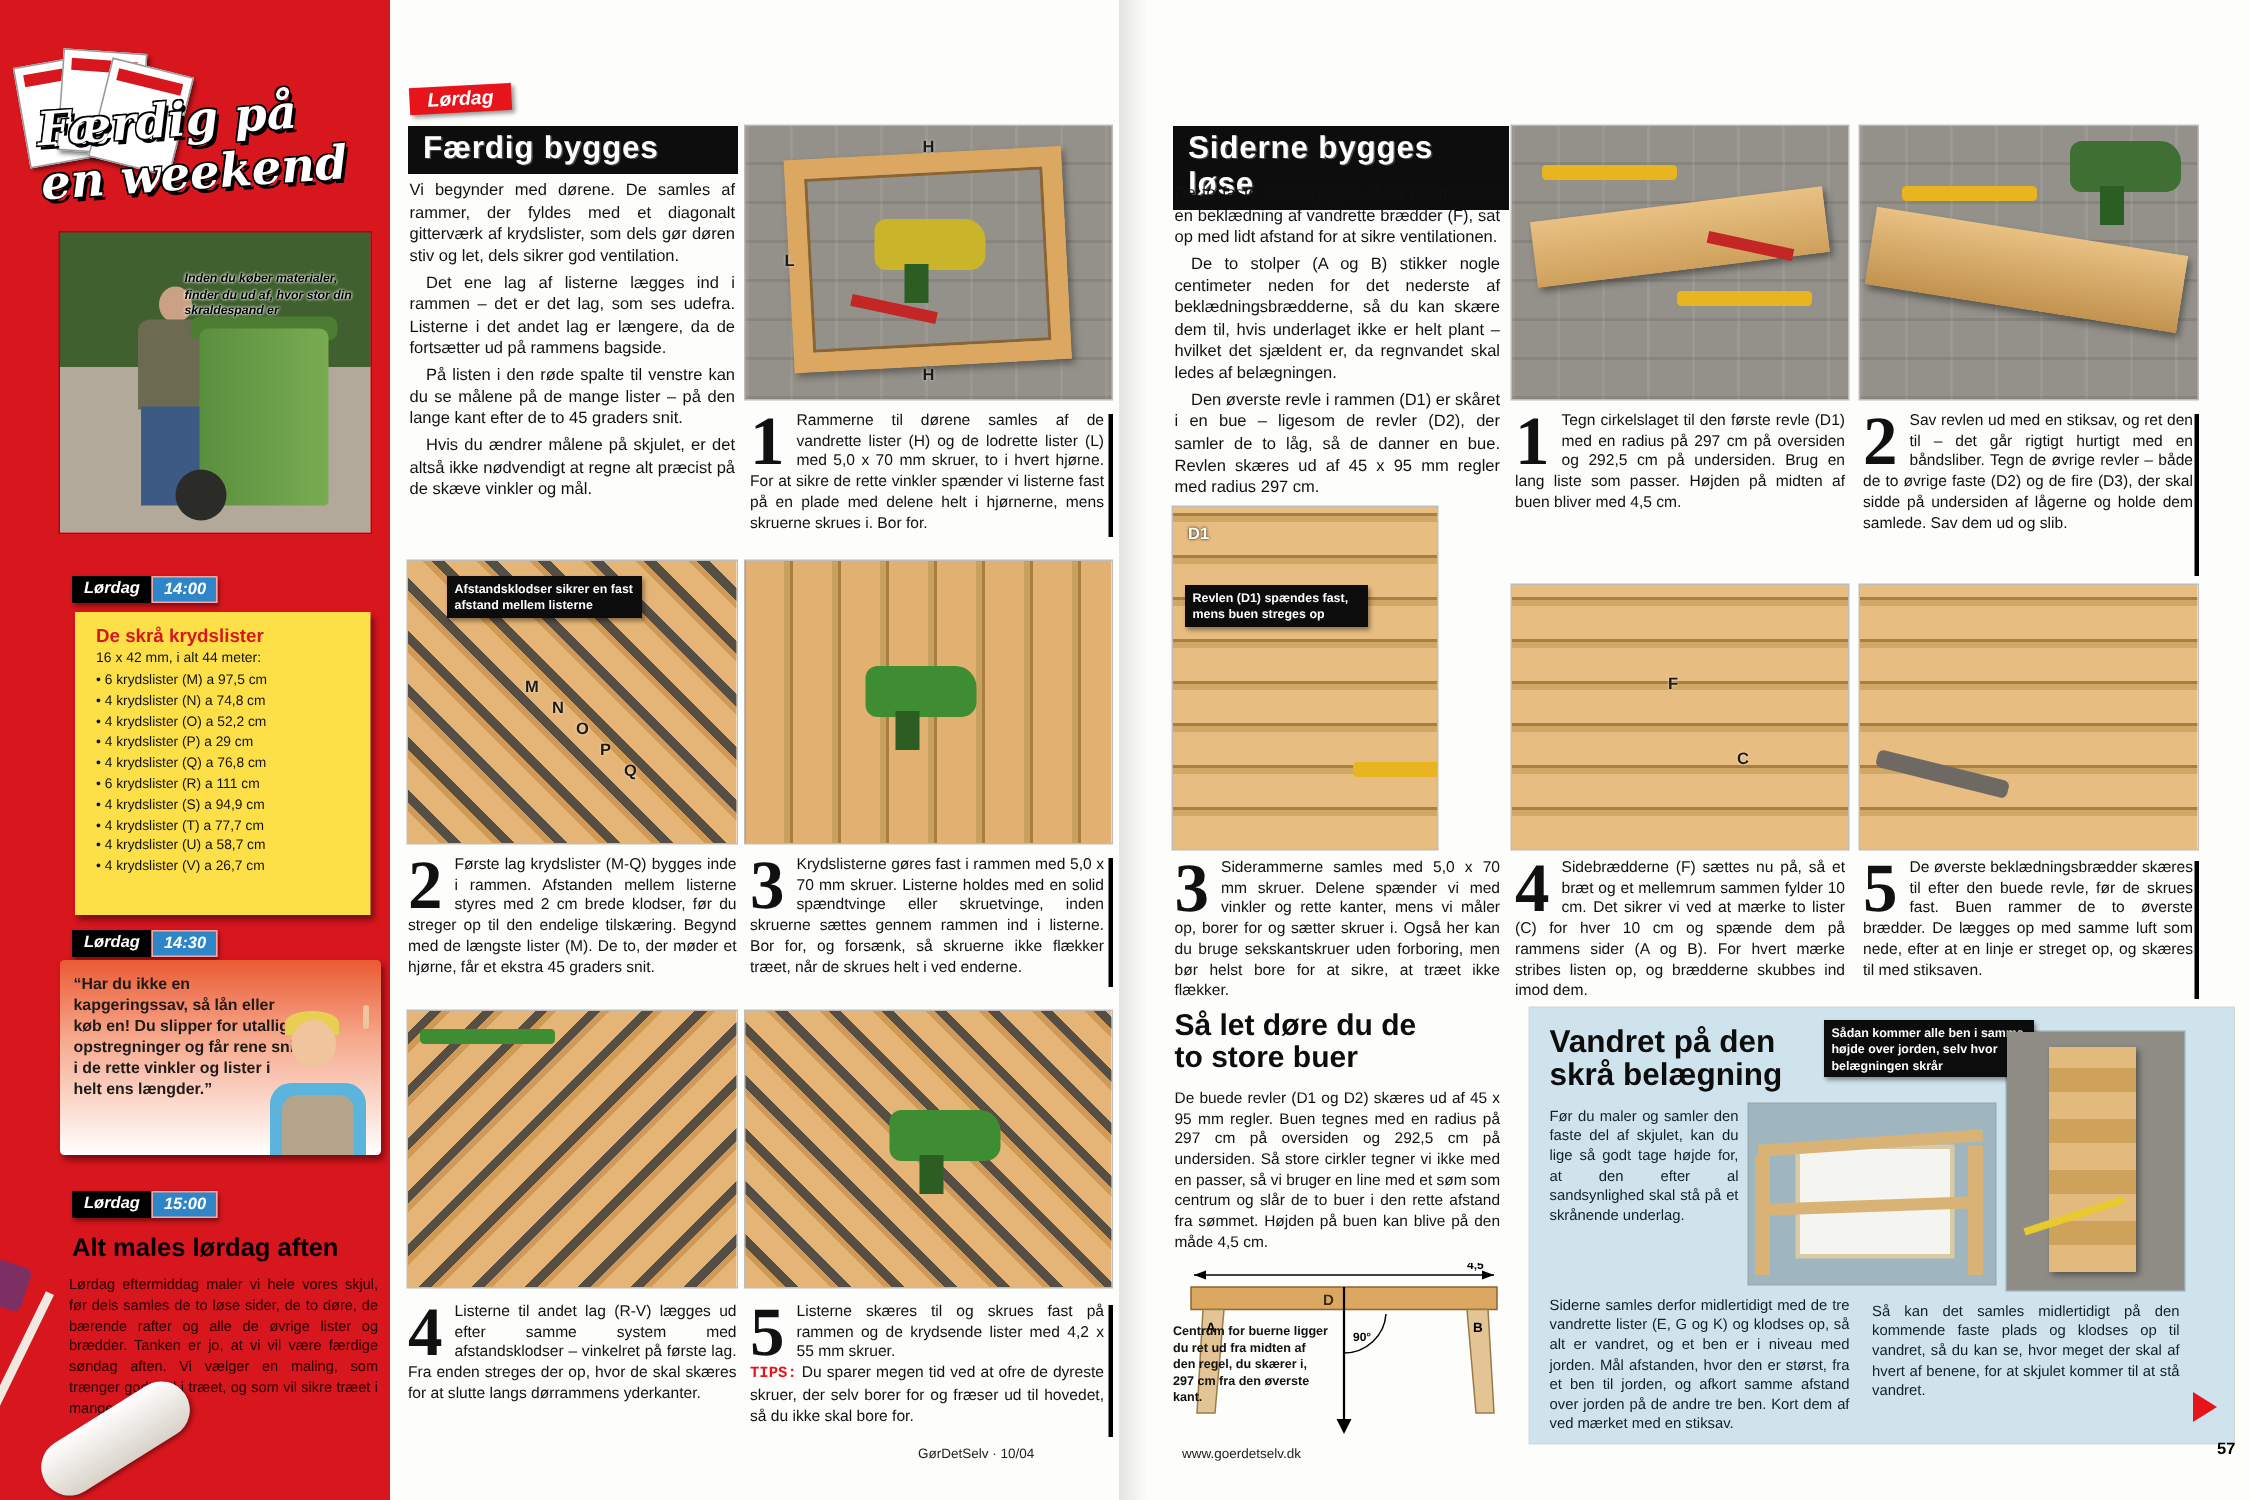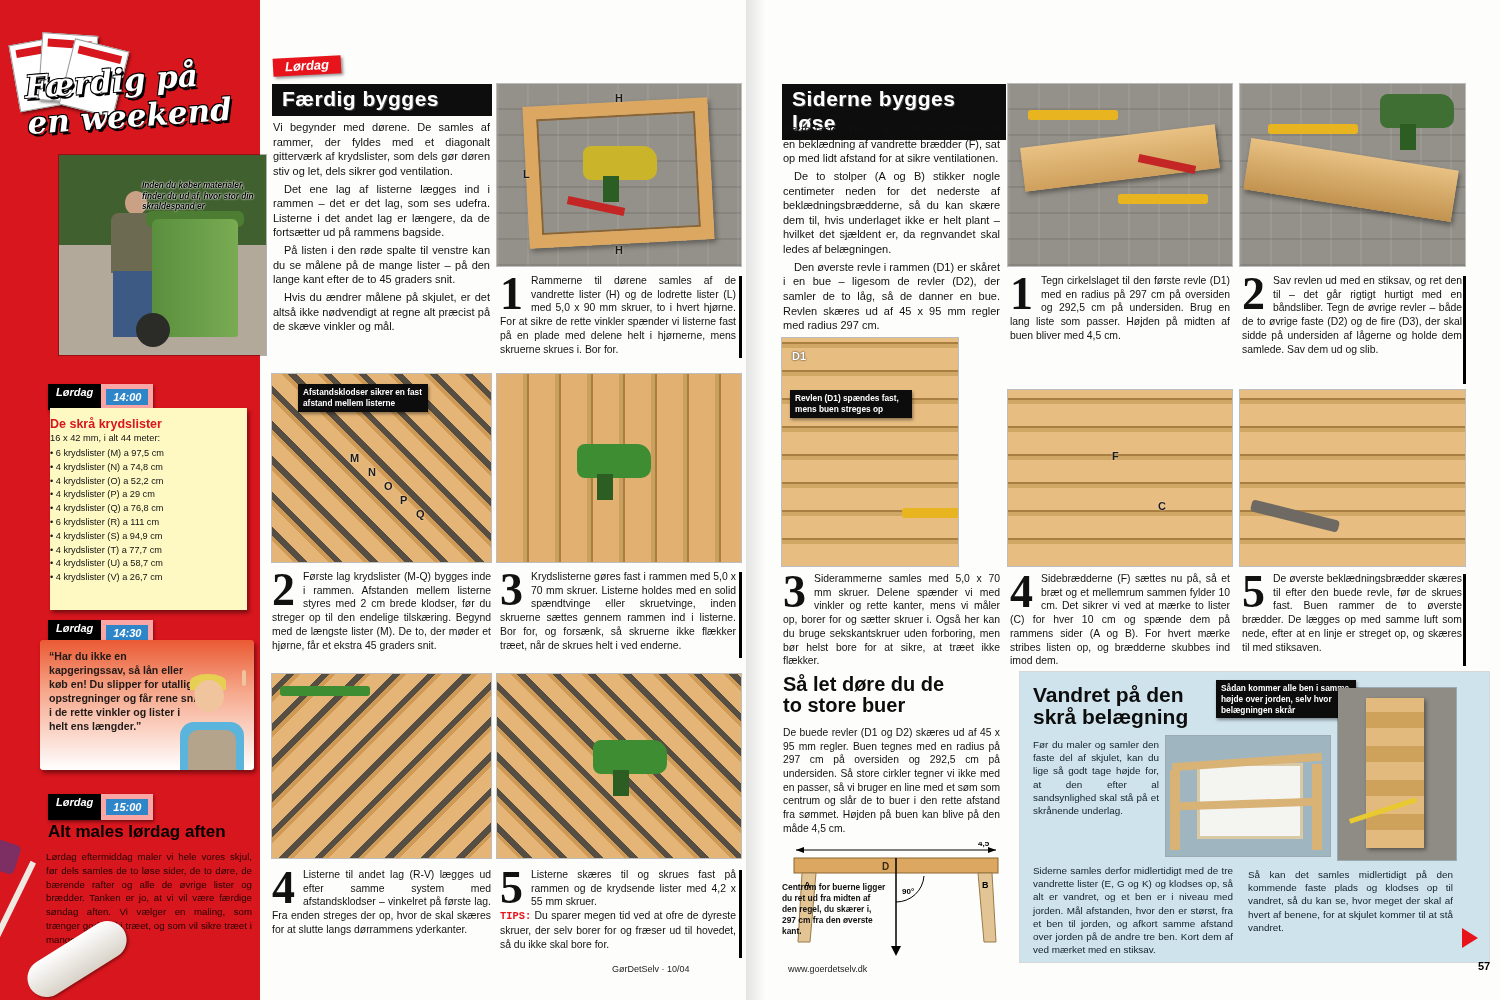--- a/index.html
+++ b/index.html
@@ -11,33 +11,33 @@
   .sidebar{left:0;top:0;width:260px;height:1000px;background:#d8161d;}
   .paper-stack{left:14px;top:34px;width:110px;height:86px;}
   .paper{position:absolute;width:54px;height:66px;background:#fff;border:1px solid #999;box-shadow:2px 2px 3px rgba(0,0,0,.5);}
   .paper b{display:block;margin:5px;height:8px;background:#d8161d;}
   .p1{transform:rotate(-10deg);left:0;top:6px;}
   .p2{transform:rotate(4deg);left:26px;top:0;}
   .p3{transform:rotate(14deg);left:52px;top:10px;}
   .script-title{left:26px;top:62px;width:230px;transform:rotate(-4deg);
      font-family:"DejaVu Serif",serif;font-style:italic;font-weight:bold;font-size:31px;line-height:1.15;
      color:#fff;text-shadow:2px 3px 0 #000,-1px -1px 0 #000,1px -1px 0 #000,-1px 1px 0 #000;}
-  .bin-photo{left:40px;top:155px;width:207px;height:200px;background:linear-gradient(180deg,#41602f 0 45%,#b2a99b 45%);overflow:hidden;box-shadow:0 0 0 1px rgba(0,0,0,.3);margin-left:19px;}
+  .bin-photo{left:40px;top:155px;width:207px;height:200px;background:linear-gradient(180deg,#41602f 0 45%,#b2a99b 45%);overflow:hidden;box-shadow:0 0 0 1px rgba(0,0,0,.3);}
   .bin-body{position:absolute;right:28px;bottom:18px;width:86px;height:118px;background:linear-gradient(90deg,#5a8f3e,#79ab52);border-radius:6px 6px 3px 3px;}
   .bin-lid{position:absolute;right:22px;bottom:128px;width:98px;height:16px;background:#4c7d33;border-radius:6px;}
   .bin-wheel{position:absolute;right:96px;bottom:8px;width:34px;height:34px;background:#2b2b28;border-radius:50%;}
   .man-head{position:absolute;left:66px;top:36px;width:22px;height:24px;background:#caa184;border-radius:50%;}
   .man-body{position:absolute;left:52px;top:58px;width:48px;height:60px;background:#6d6a52;border-radius:8px 8px 0 0;}
   .man-legs{position:absolute;left:54px;top:116px;width:42px;height:66px;background:#3d5a85;}
   .tape{position:absolute;left:98px;top:78px;width:4px;height:104px;background:#e8d13c;}
   .bin-caption{position:absolute;right:6px;top:26px;width:118px;font-size:8.2px;line-height:1.3;font-weight:bold;font-style:italic;color:#000;text-shadow:0 0 2px #fff,0 0 2px #fff;}
   .tag{display:inline-flex;align-items:stretch;font-size:11px;box-shadow:1px 2px 3px rgba(0,0,0,.45);}
   .tag .day{background:#000;color:#fff;font-weight:bold;font-style:italic;padding:2px 8px;}
-  .tag .time{background:#2e86c8;color:#fff;font-weight:bold;font-style:italic;padding:2px 7px;border:5px solid #fca5a5;}
-  .list-card{left:50px;top:408px;width:197px;height:202px;background:#fef9c3;box-shadow:2px 3px 4px rgba(0,0,0,.45);padding:9px 0;box-sizing:border-box;}
+  .tag .time{background:#2e86c8;color:#fff;font-weight:bold;font-style:italic;padding:2px 7px;border:1px solid #fca5a5;}
+  .list-card{left:50px;top:408px;width:197px;height:202px;background:#fde047;box-shadow:2px 3px 4px rgba(0,0,0,.45);padding:9px 14px;box-sizing:border-box;}
   .list-card h3{margin:0 0 2px;font-size:12.5px;color:#d8161d;}
   .list-sub{font-size:9.3px;margin:0 0 4px;}
   .list-card ul{margin:0;padding:0;list-style:none;font-size:9.2px;line-height:1.5;}
   .list-card li::before{content:"• ";}
   .quote-box{left:40px;top:640px;width:214px;height:130px;background:linear-gradient(180deg,#ea5a33 0%,#f6a88c 40%,#ffffff 100%);border-radius:3px;box-shadow:2px 3px 4px rgba(0,0,0,.45);overflow:hidden;}
   .quote-text{position:absolute;left:9px;top:9px;width:152px;font-size:10.6px;font-weight:bold;line-height:1.33;color:#201a18;}
   .fig-head{position:absolute;right:30px;top:40px;width:30px;height:32px;background:#f0c49d;border-radius:50%;}
   .fig-hair{position:absolute;right:28px;top:34px;width:36px;height:16px;background:#e7cf52;border-radius:50% 50% 0 0;}
   .fig-body{position:absolute;right:10px;bottom:-4px;width:64px;height:52px;background:#5ab4dc;border-radius:14px 14px 0 0;}
   .fig-vest{position:absolute;right:18px;bottom:-4px;width:48px;height:44px;background:#b4a48b;border-radius:10px 10px 0 0;}
@@ -197,21 +197,21 @@
     <div class="wood-frame"></div>
     <div class="drill" style="left:86px;top:62px;background:#c9b42a;"></div>
     <div class="redstick" style="left:70px;top:118px;"></div>
     <span class="letter" style="left:118px;top:8px;">H</span>
     <span class="letter" style="left:26px;top:84px;">L</span>
     <span class="letter" style="left:118px;top:160px;">H</span>
   </div>
 
   <div class="abs step" style="left:500px;top:274px;width:236px;">
     <span class="stepnum">1</span>
-    <span>Rammerne til dørene samles af de vandrette lister (H) og de lodrette lister (L) med 5,0 x 90 mm skruer, to i hvert hjørne. For at sikre de rette vinkler spænder vi listerne fast på en plade med delene helt i hjørnerne, mens skruerne skrues i. Bor for.</span>
+    <span>Rammerne til dørene samles af de vandrette lister (H) og de lodrette lister (L) med 5,0 x 70 mm skruer, to i hvert hjørne. For at sikre de rette vinkler spænder vi listerne fast på en plade med delene helt i hjørnerne, mens skruerne skrues i. Bor for.</span>
   </div>
   <div class="abs rule" style="left:739px;top:276px;height:82px;"></div>
 
   <div class="photo lattice" style="left:272px;top:374px;width:219px;height:188px;">
     <div class="note-chip" style="left:26px;top:10px;width:120px;">Afstandsklodser sikrer en fast afstand mellem listerne</div>
     <span class="letter" style="left:78px;top:78px;">M</span>
     <span class="letter" style="left:96px;top:92px;">N</span>
     <span class="letter" style="left:112px;top:106px;">O</span>
     <span class="letter" style="left:128px;top:120px;">P</span>
     <span class="letter" style="left:144px;top:134px;">Q</span>

